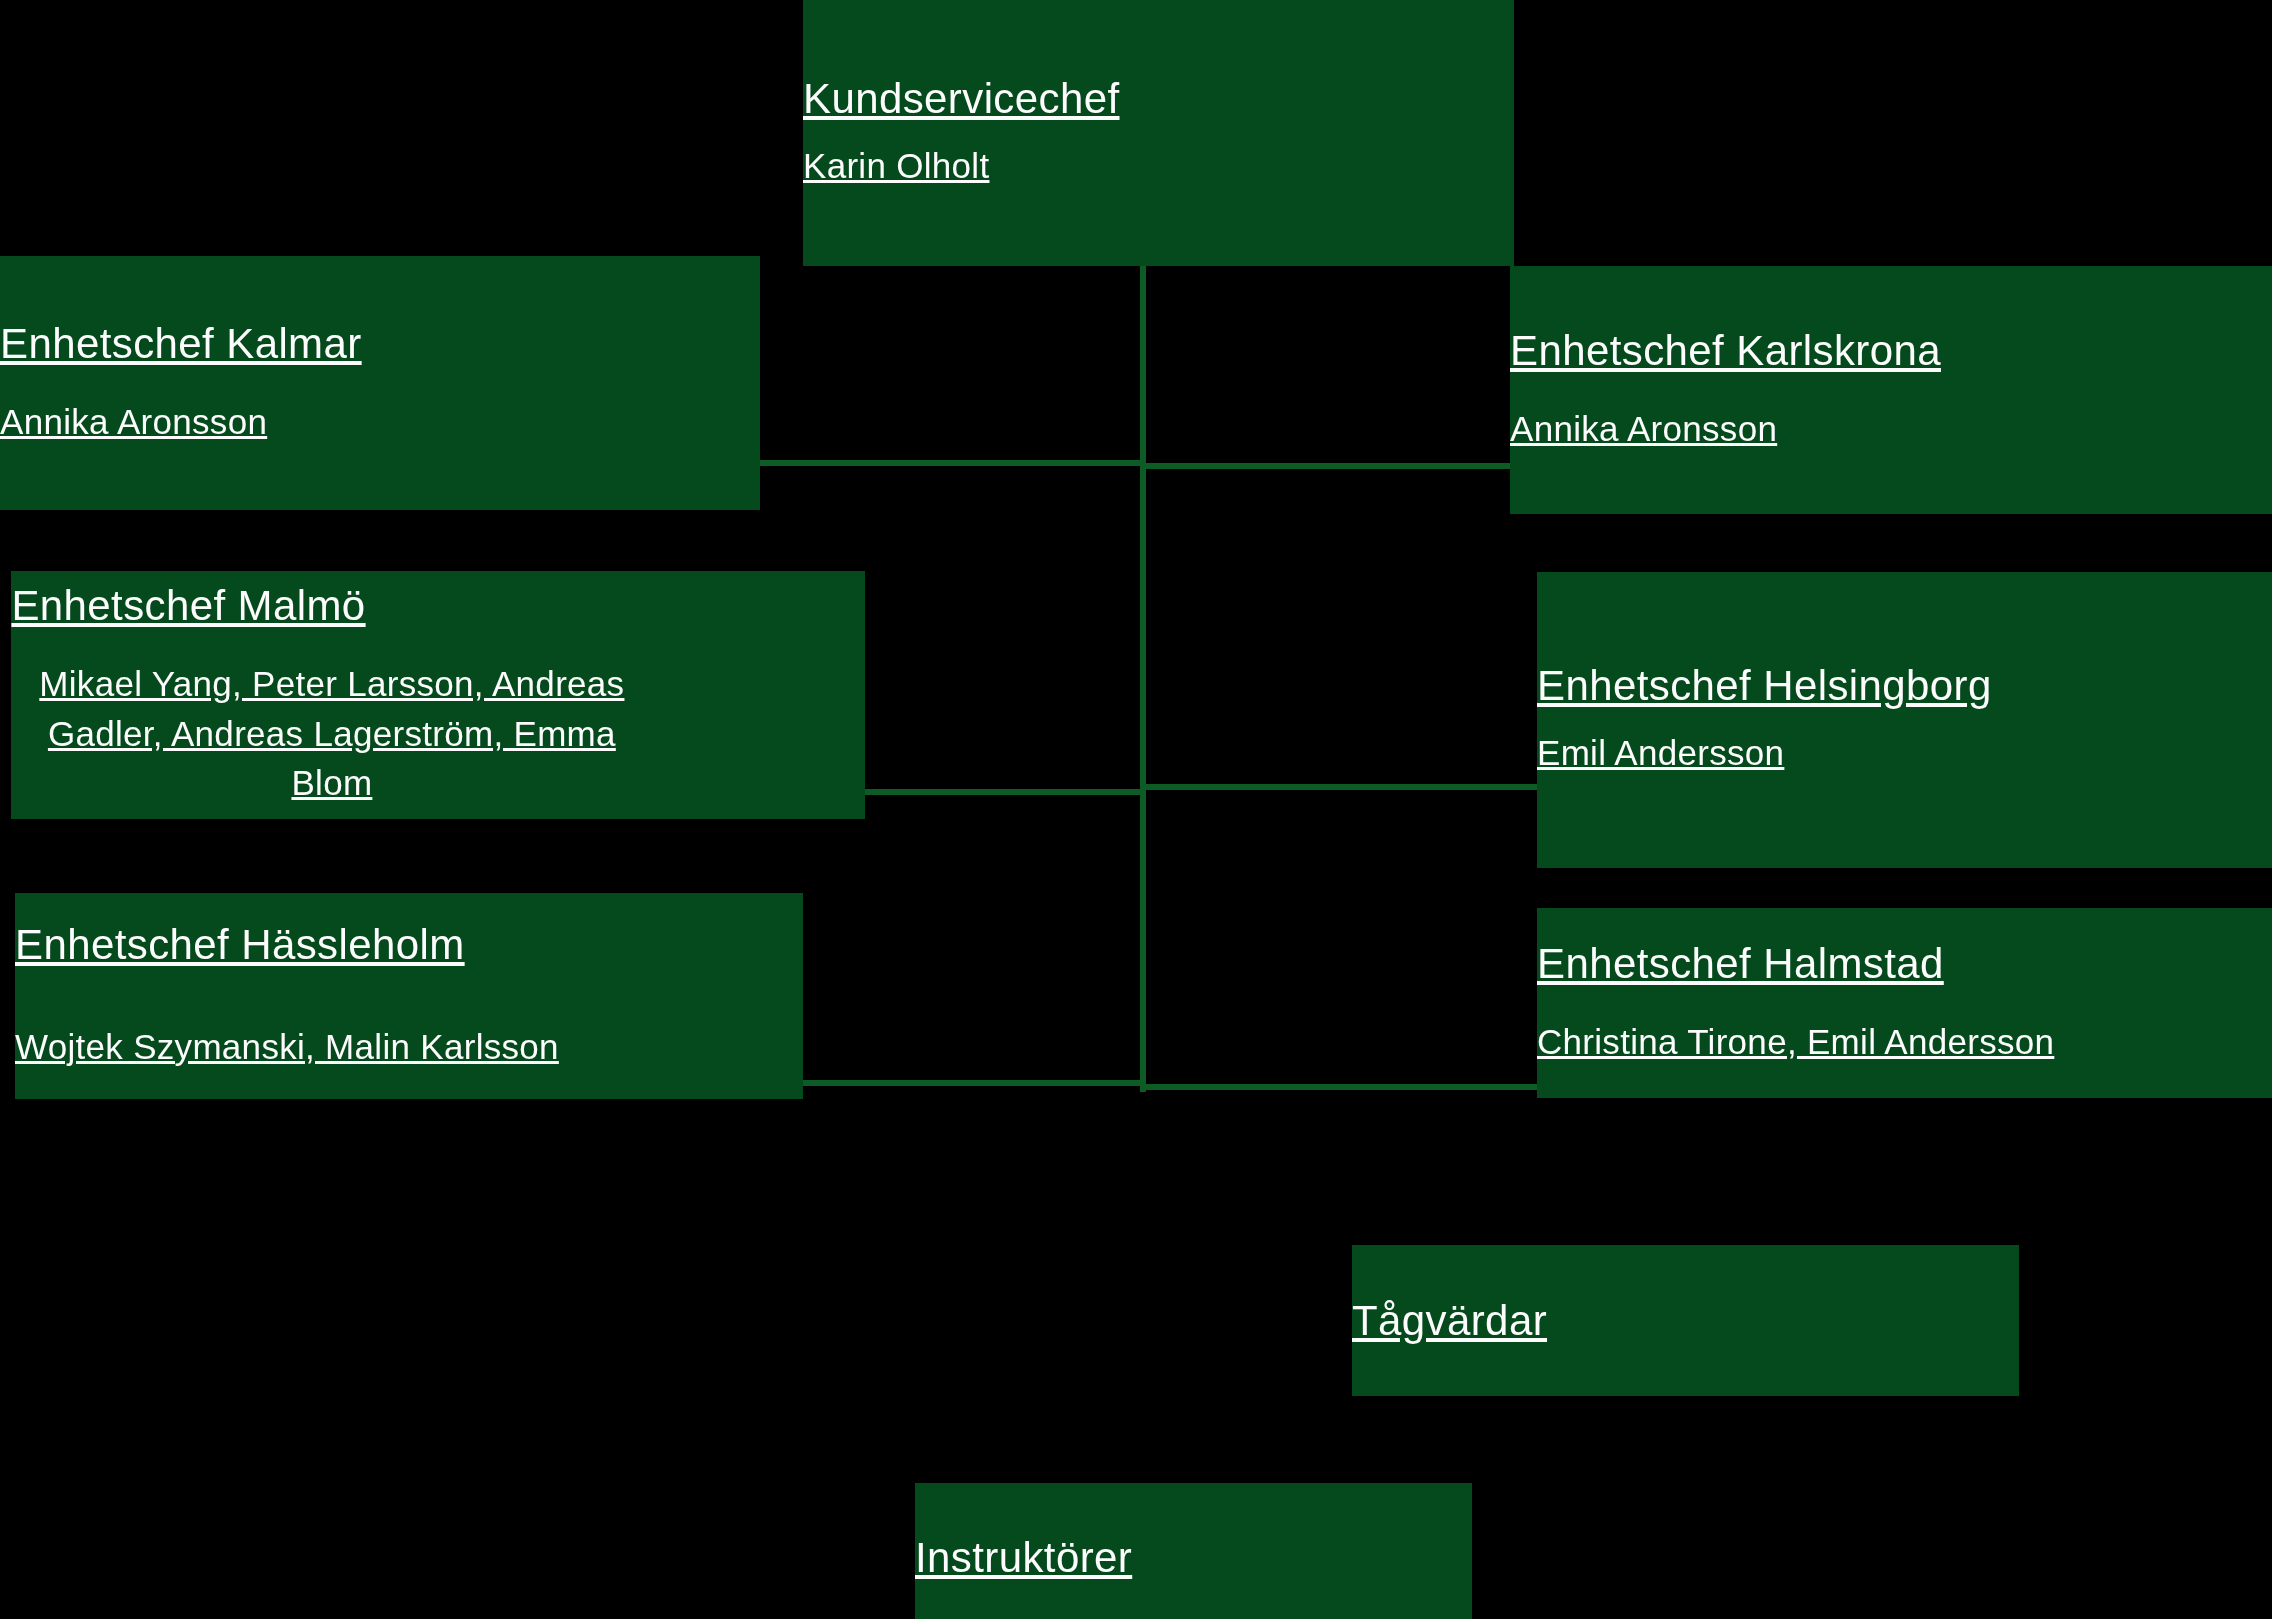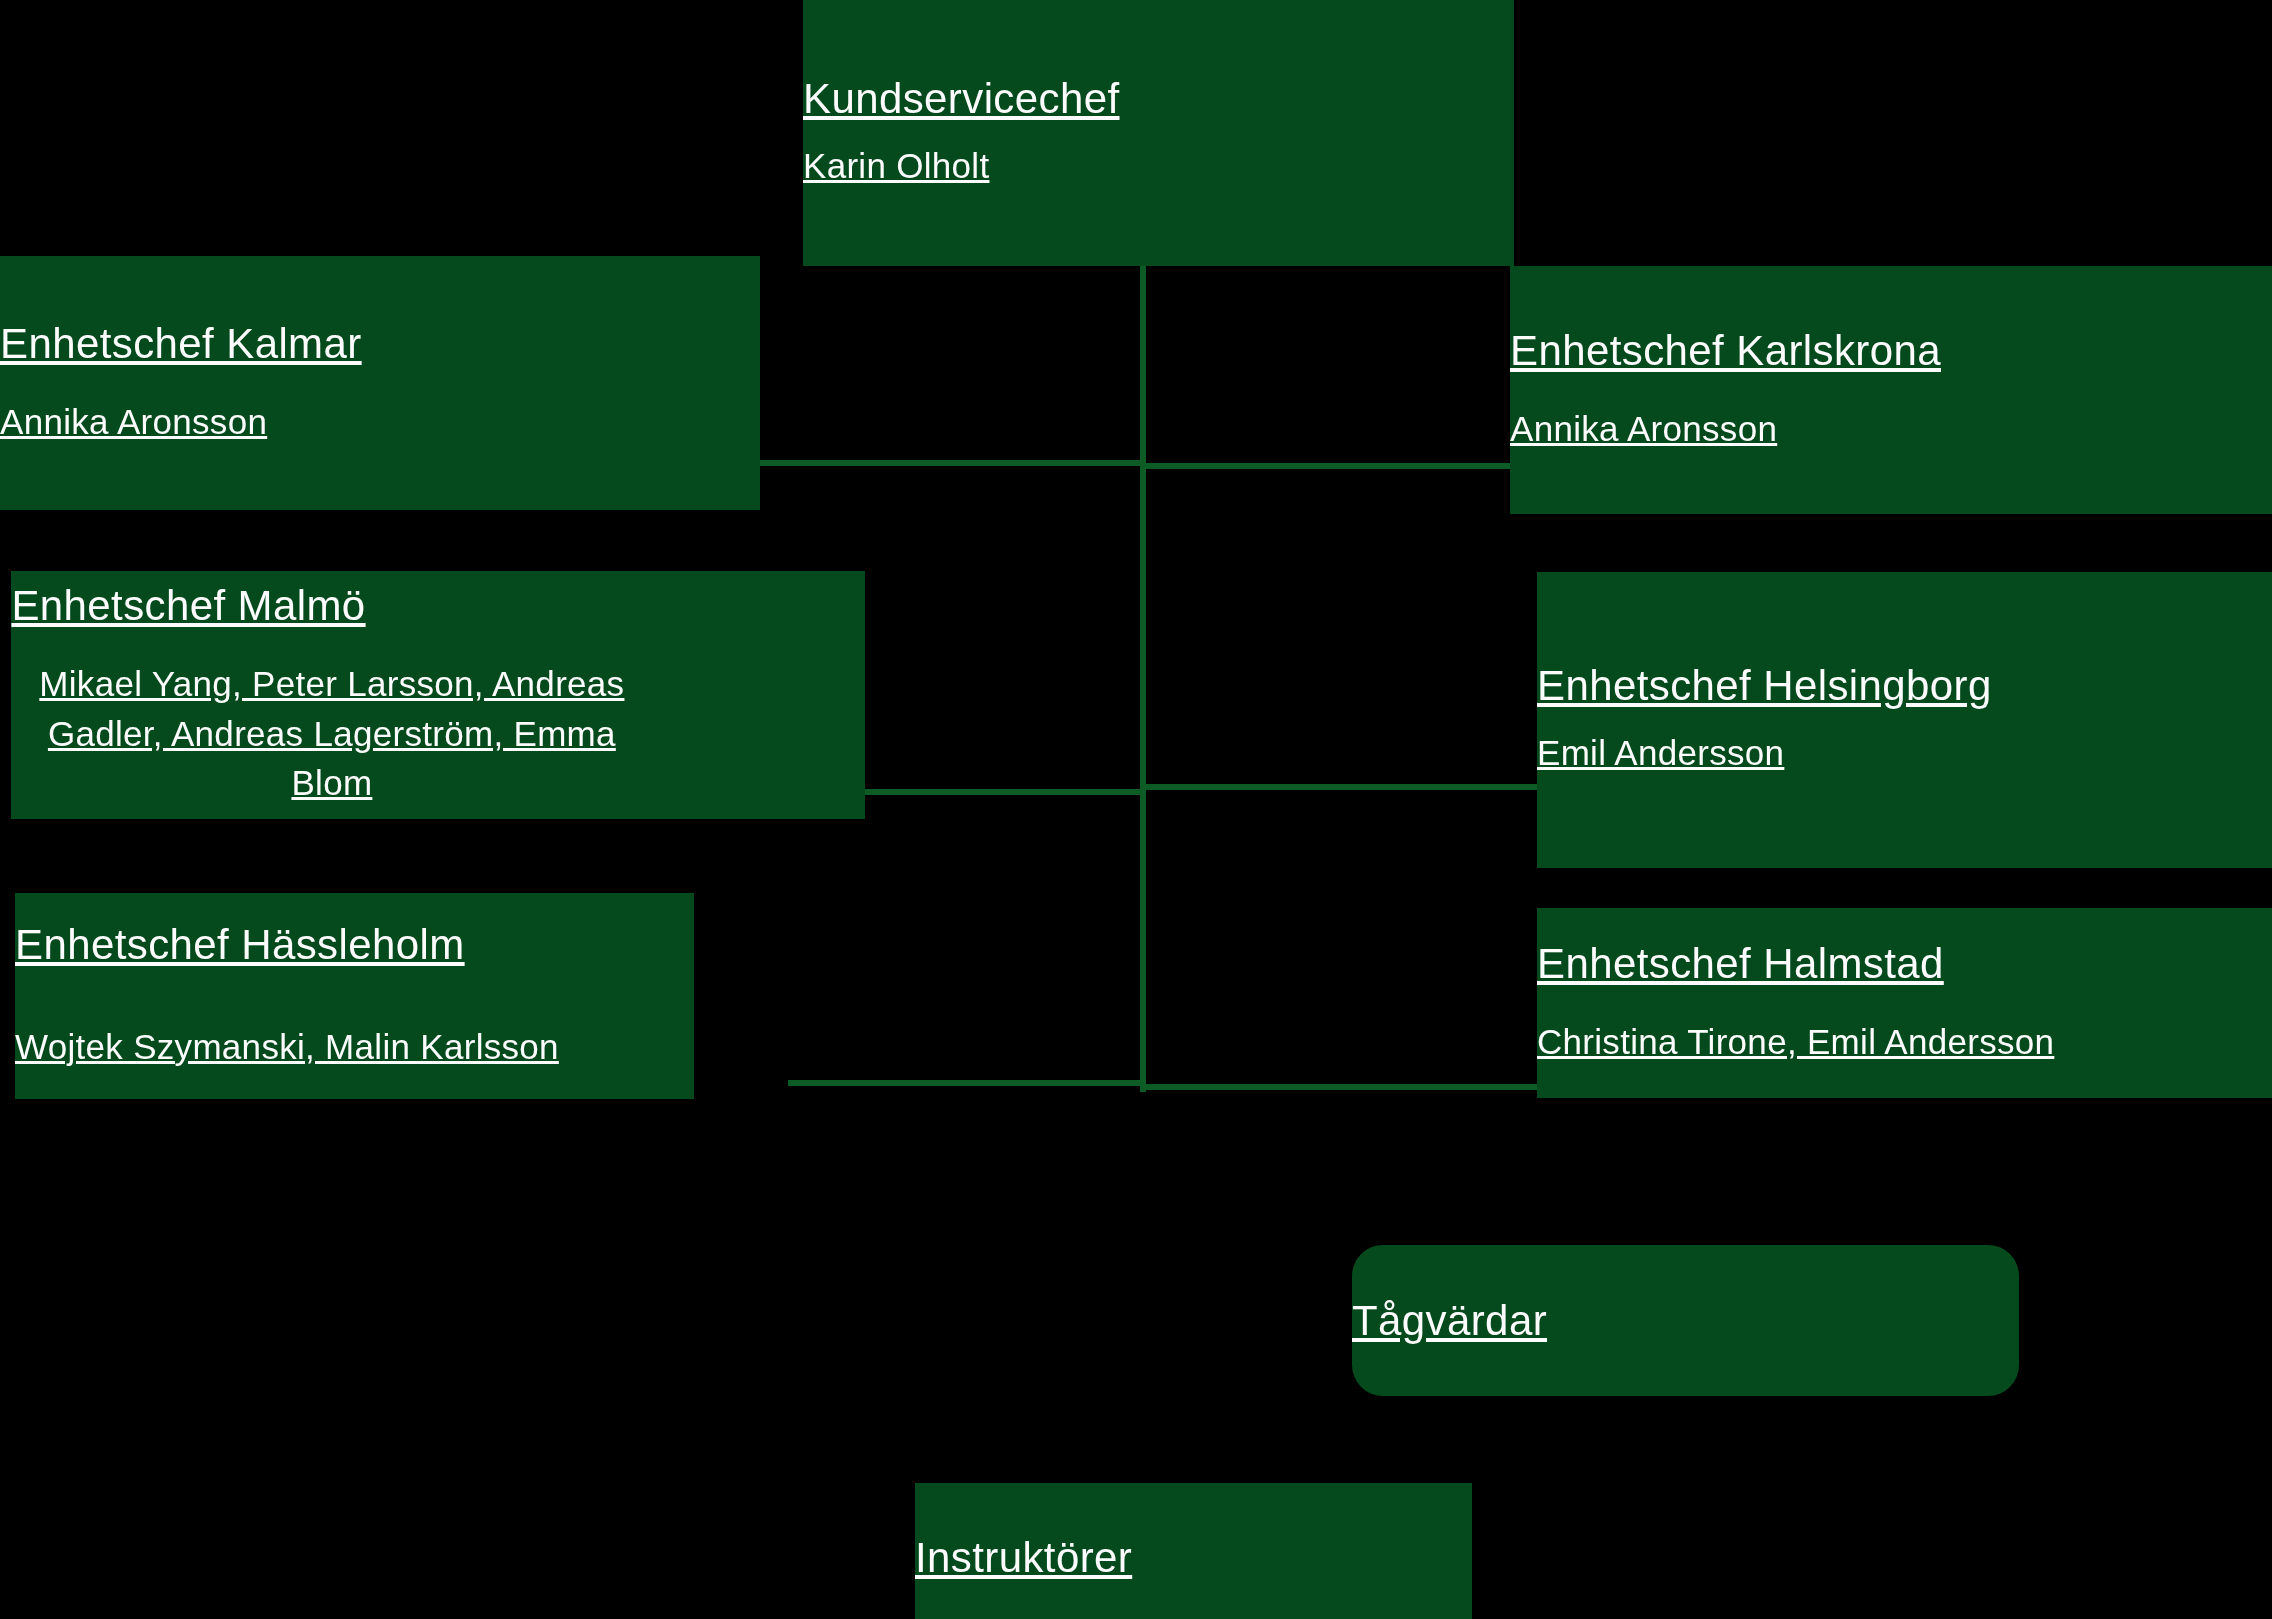--- a/index.html
+++ b/index.html
@@ -54,26 +54,26 @@
   }
   .line {
     position: absolute;
     background: var(--connector, #0d5c26);
   }
 
   
   #node-root        { left: 803px;  top: 0px;    width: 711px; height: 266px; }
   #node-kalmar      { left: 0px;    top: 256px;  width: 760px; height: 254px; }
   #node-malmo       { left: 11.4px;   top: 571px;  width: 854px; height: 248px; }
-  #node-hassleholm  { left: 15px;   top: 893px; width: 679px; height: 206px; }
+  #node-hassleholm  { left: 15px;   top: 893px; width: 788px; height: 206px; }
   #node-karlskrona  { left: 1510px; top: 266px;  width: 763px; height: 248px; }
   #node-helsingborg { left: 1537px; top: 572px;  width: 736px; height: 296px; }
   #node-halmstad    { left: 1537px; top: 908px; width: 736px; height: 190px; }
   #node-lokforare   { left: 342px;  top: 1245px; width: 667px; height: 151px; }
-  #node-tagvardar   { left: 1352px; top: 1245px; width: 667px; height: 151px; border-radius: 31px; }
+  #node-tagvardar   { left: 1352px; top: 1245px; width: 667px; height: 151px; }
   #node-instruktorer{ left: 915px; top: 1483px; width: 557px; height: 149px; }
 
   #line-vertical    { left: 1140px; top: 266px;  width: 6.1px;   height: 826px; }
   #line-row1-left   { left: 760px;  top: 460px;  width: 386px; height: 6.1px; }
   #line-row1-right  { left: 1140px; top: 463px;  width: 370px; height: 6.1px; }
   #line-row2-left   { left: 781px;  top: 789px;  width: 365px; height: 6.1px; }
   #line-row2-right  { left: 1140px; top: 784px;  width: 397px; height: 6.1px; }
   #line-row3-left   { left: 788px;  top: 1080px; width: 358px; height: 6.1px; }
   #line-row3-right  { left: 1140px; top: 1084px; width: 397px; height: 6.1px; }
 </style>

